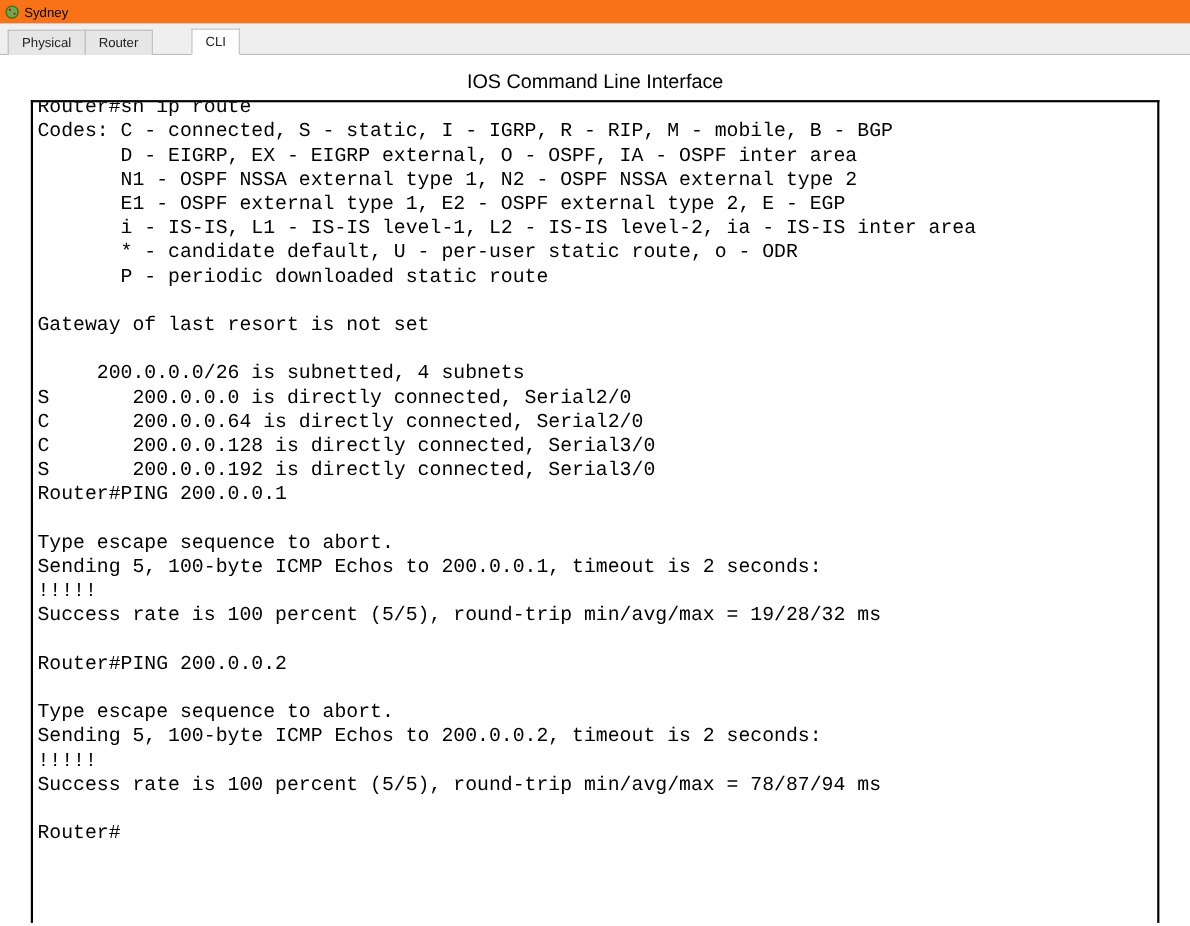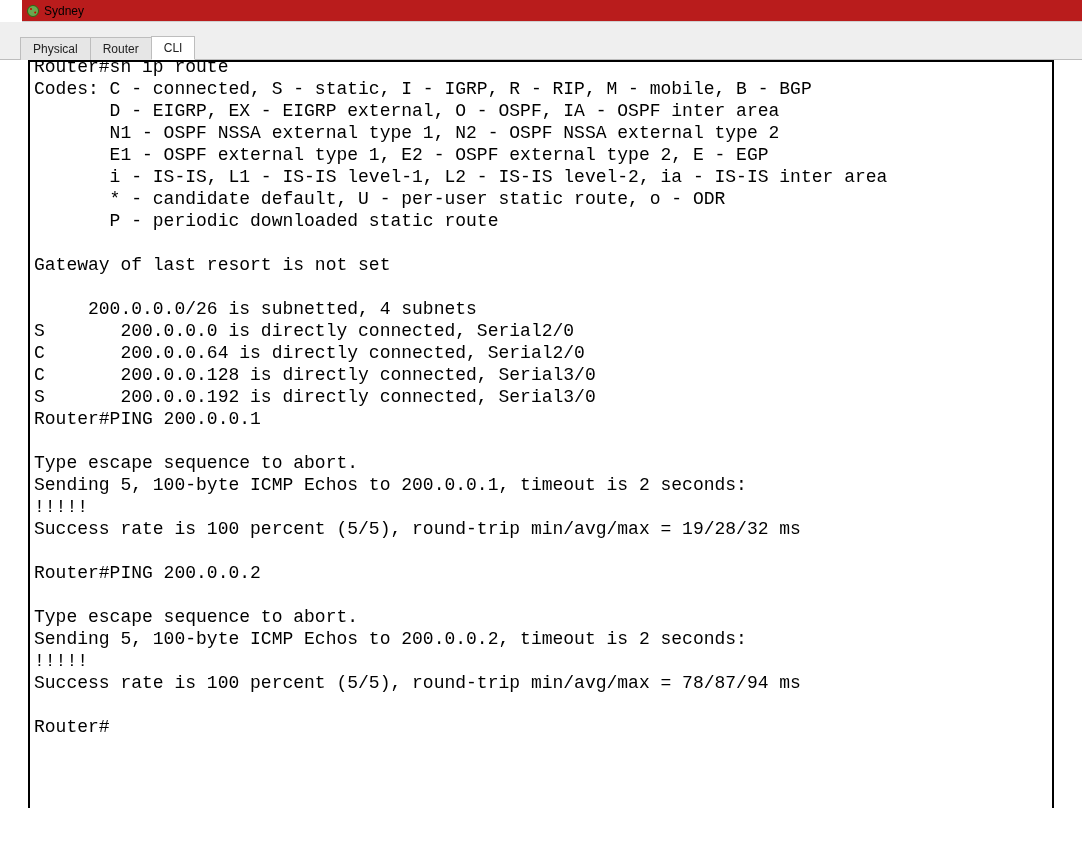--- a/index.html
+++ b/index.html
@@ -10,58 +10,58 @@
     font-size: 12px;
     background: #fff;
     color: #000;
     overflow: hidden;
   }
   .titlebar {
     display: flex;
     align-items: center;
     height: 22px;
     padding-left: 4px;
-    background: #b91c1c;
+    background: #f97316;
     border-bottom: 1px solid #d0d0d0;
     gap: 4px;
-    margin-left: 22px;
   }
   .titlebar .icon {
     width: 14px; height: 14px;
     display: inline-flex; align-items: center; justify-content: center;
   }
   .titlebar .title {
     font-size: 12px;
     color: #000;
   }
   .tabbar {
     display: flex;
     align-items: flex-end;
-    height: 38px;
+    height: 28px;
     background: #efefef;
     border-bottom: 1px solid #bdbdbd;
-    padding-left: 20px;
+    padding-left: 7px;
     gap: 0;
   }
   .tab {
     padding: 4px 12px 4px 12px;
     font-size: 12px;
     color: #222;
     border: 1px solid #bdbdbd;
     border-bottom: none;
     background: #e6e6e6;
     margin-right: -1px;
     position: relative;
     top: 1px;
     cursor: pointer;
   }
   .tab.active {
     background: #fff;
     border-bottom: 1px solid #fff;
     z-index: 2;
+    margin-left: 36px;
   }
   .panel {
     padding: 0;
   }
   .panel-title {
     text-align: center;
     font-size: 18px;
     padding: 14px 0 6px 0;
     font-family: "Segoe UI", Tahoma, sans-serif;
   }
@@ -104,20 +104,21 @@
   </div>
   <div class="tab">
     <span>Router</span>
   </div>
   <div class="tab active">
     <span>CLI</span>
   </div>
 </div>
 
 <div class="panel">
+  <div class="panel-title">IOS Command Line Interface</div>
   <div class="terminal-wrap">
     <div class="terminal" id="terminal">Router#sh ip route
 Codes: C - connected, S - static, I - IGRP, R - RIP, M - mobile, B - BGP
        D - EIGRP, EX - EIGRP external, O - OSPF, IA - OSPF inter area
        N1 - OSPF NSSA external type 1, N2 - OSPF NSSA external type 2
        E1 - OSPF external type 1, E2 - OSPF external type 2, E - EGP
        i - IS-IS, L1 - IS-IS level-1, L2 - IS-IS level-2, ia - IS-IS inter area
        * - candidate default, U - per-user static route, o - ODR
        P - periodic downloaded static route
 

